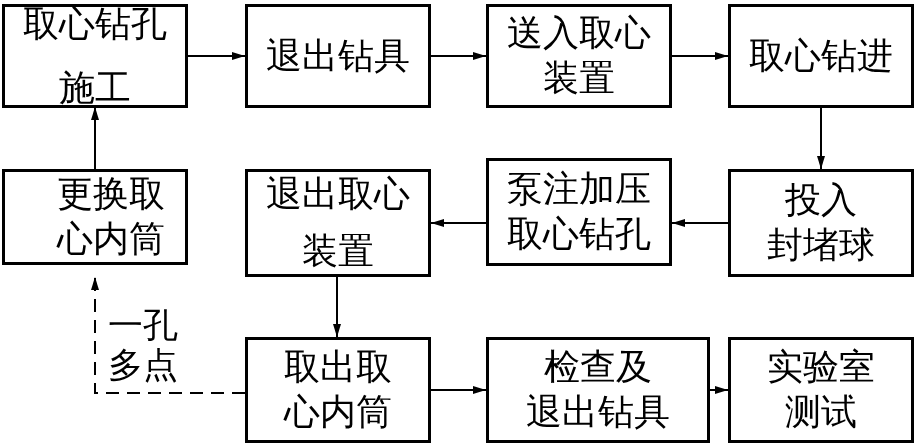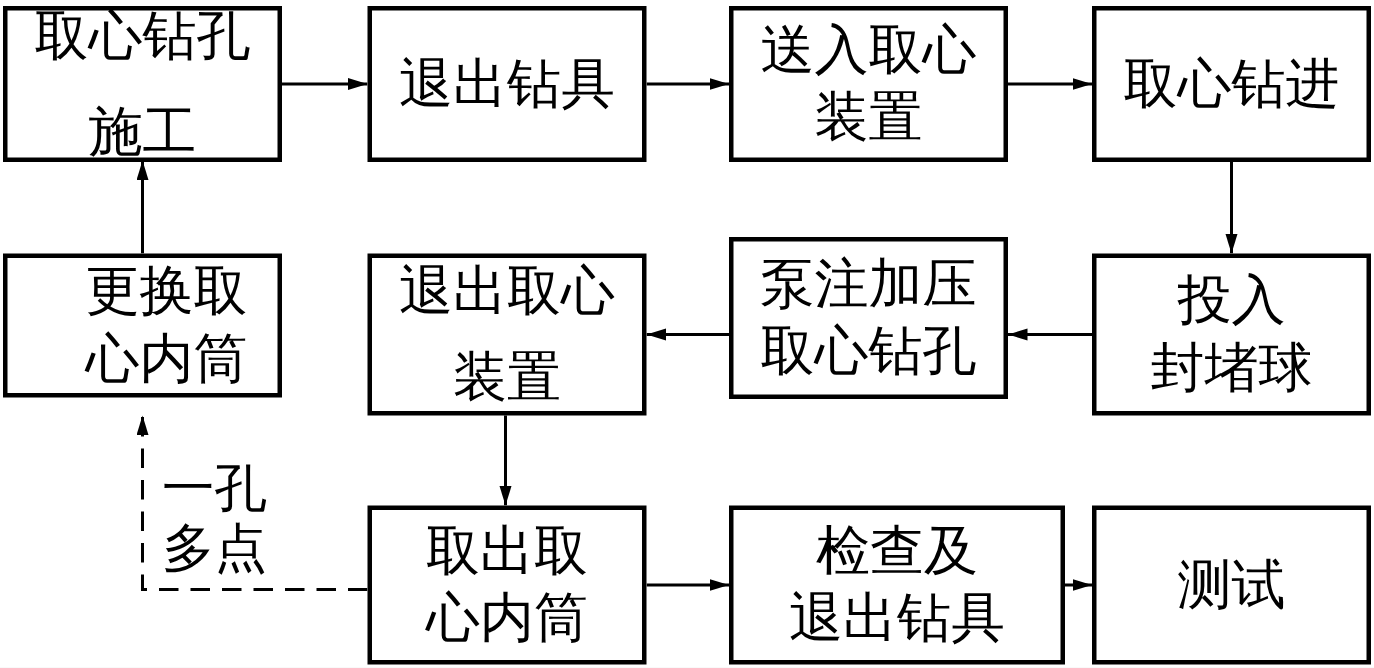--- a/index.html
+++ b/index.html
@@ -97,20 +97,21 @@
   </div>
   <div class="node n8">
     <span>取出取</span>
     <span>心内筒</span>
   </div>
   <div class="node n9">
     <span>检查及</span>
     <span>退出钻具</span>
   </div>
   <div class="node n10">
+    <span>实验室</span>
     <span>测试</span>
   </div>
 
   <div class="annotation">
     <span>一孔</span>
     <span>多点</span>
   </div>
 
 </div>
 

